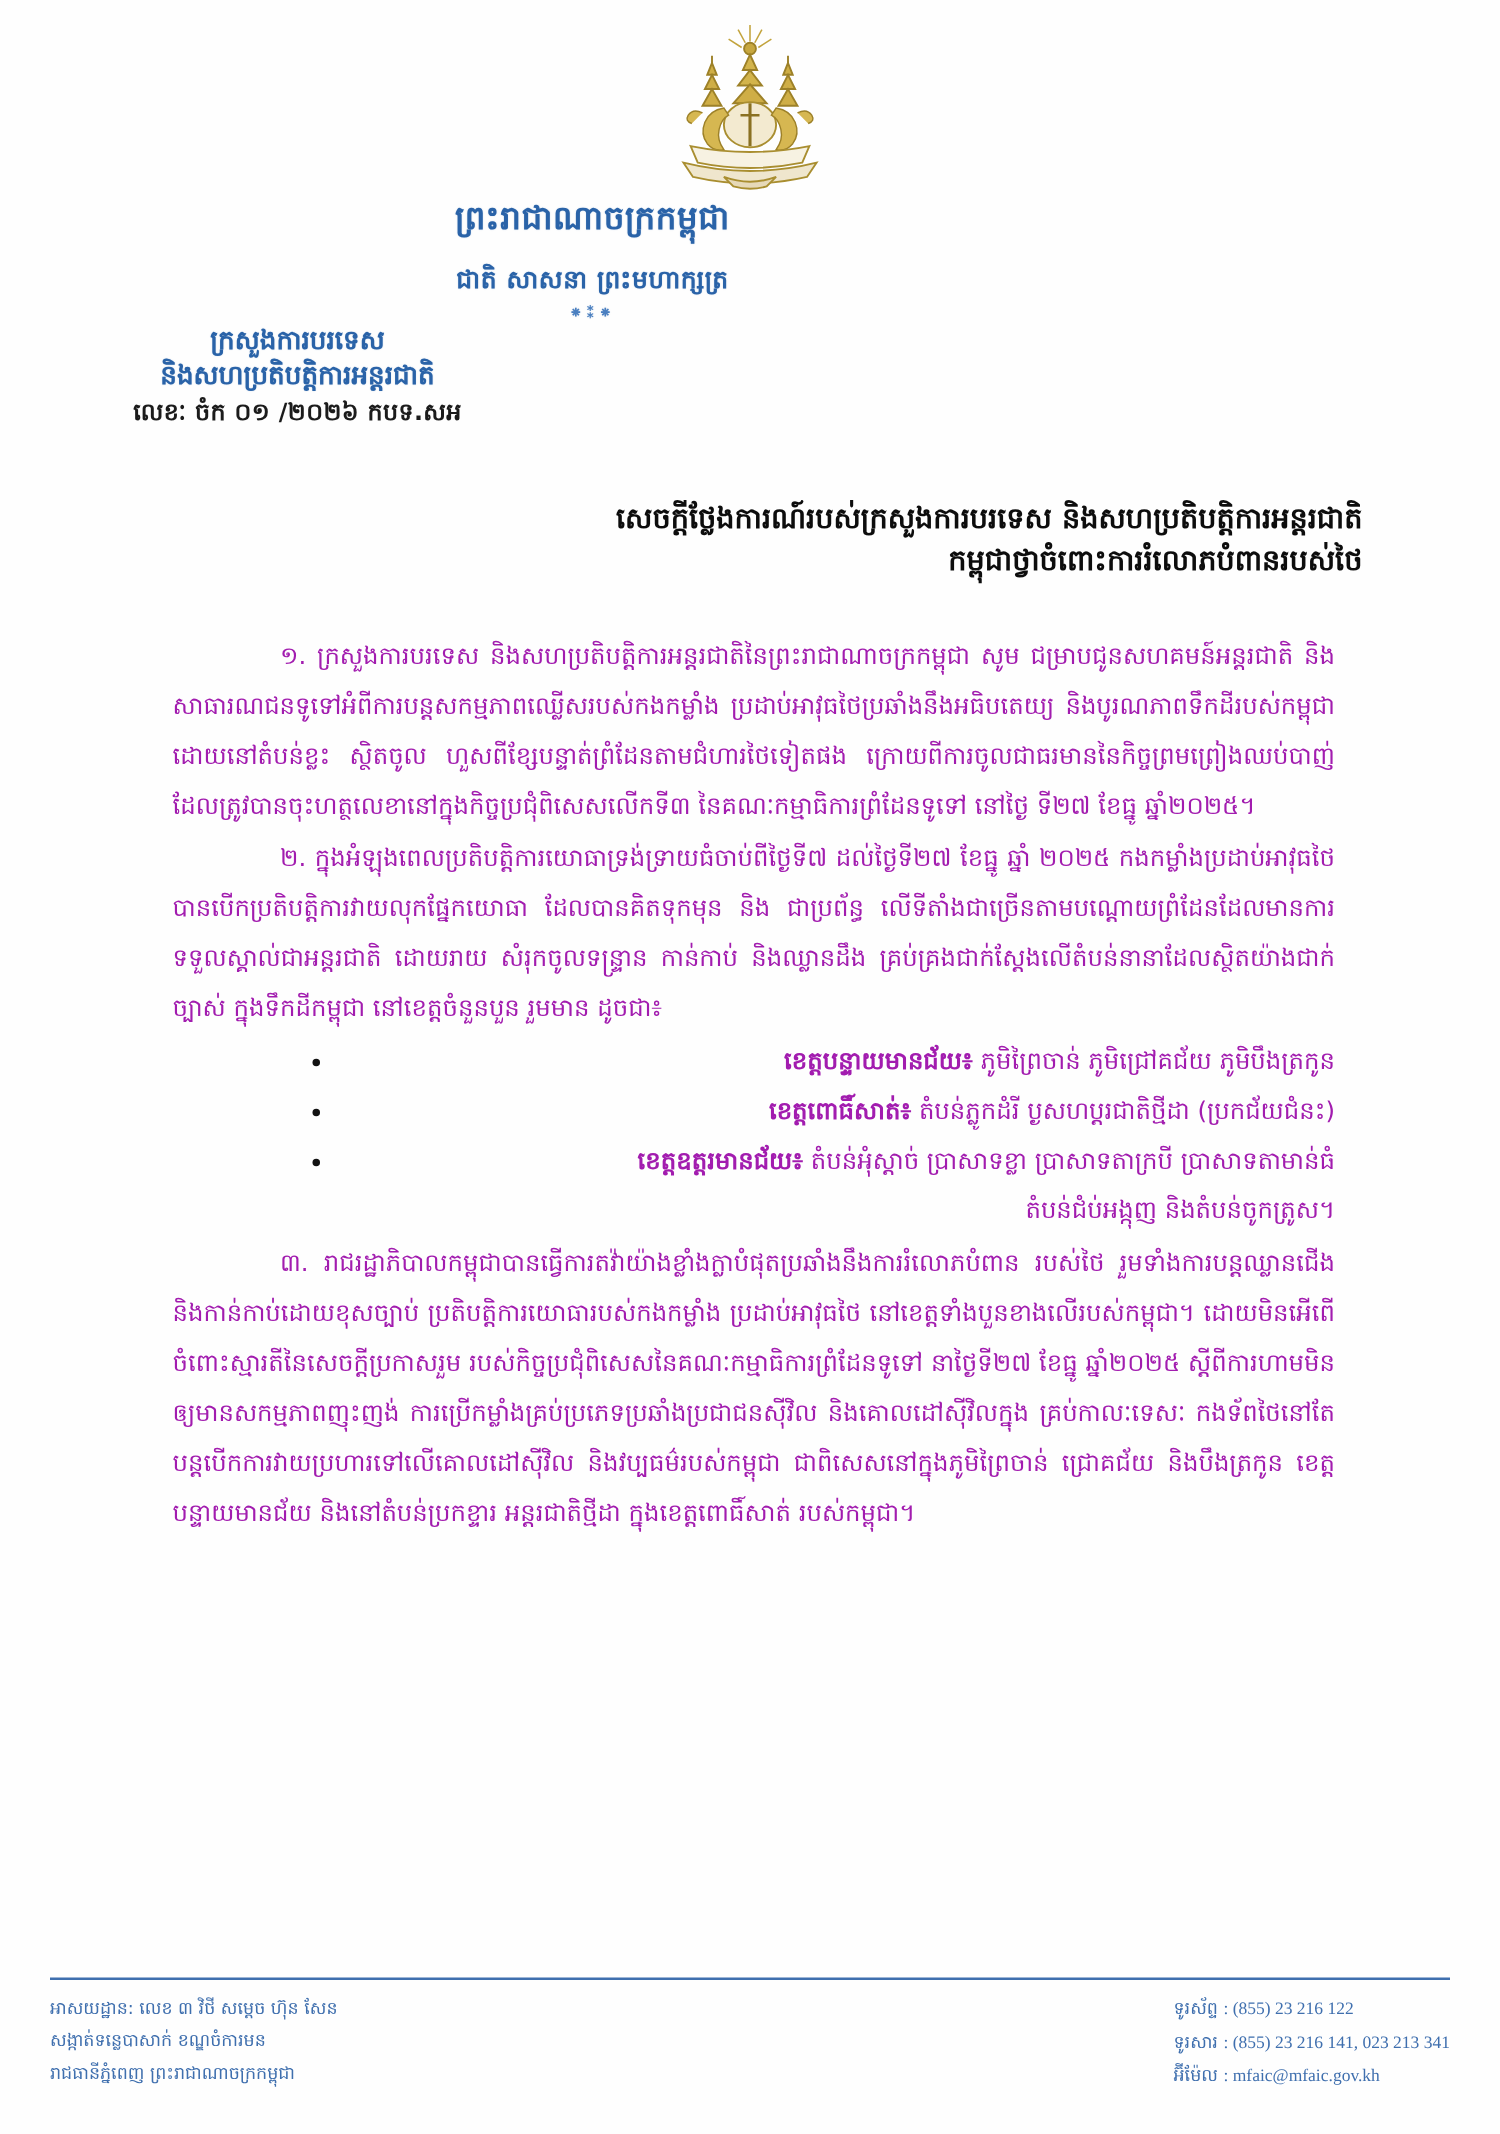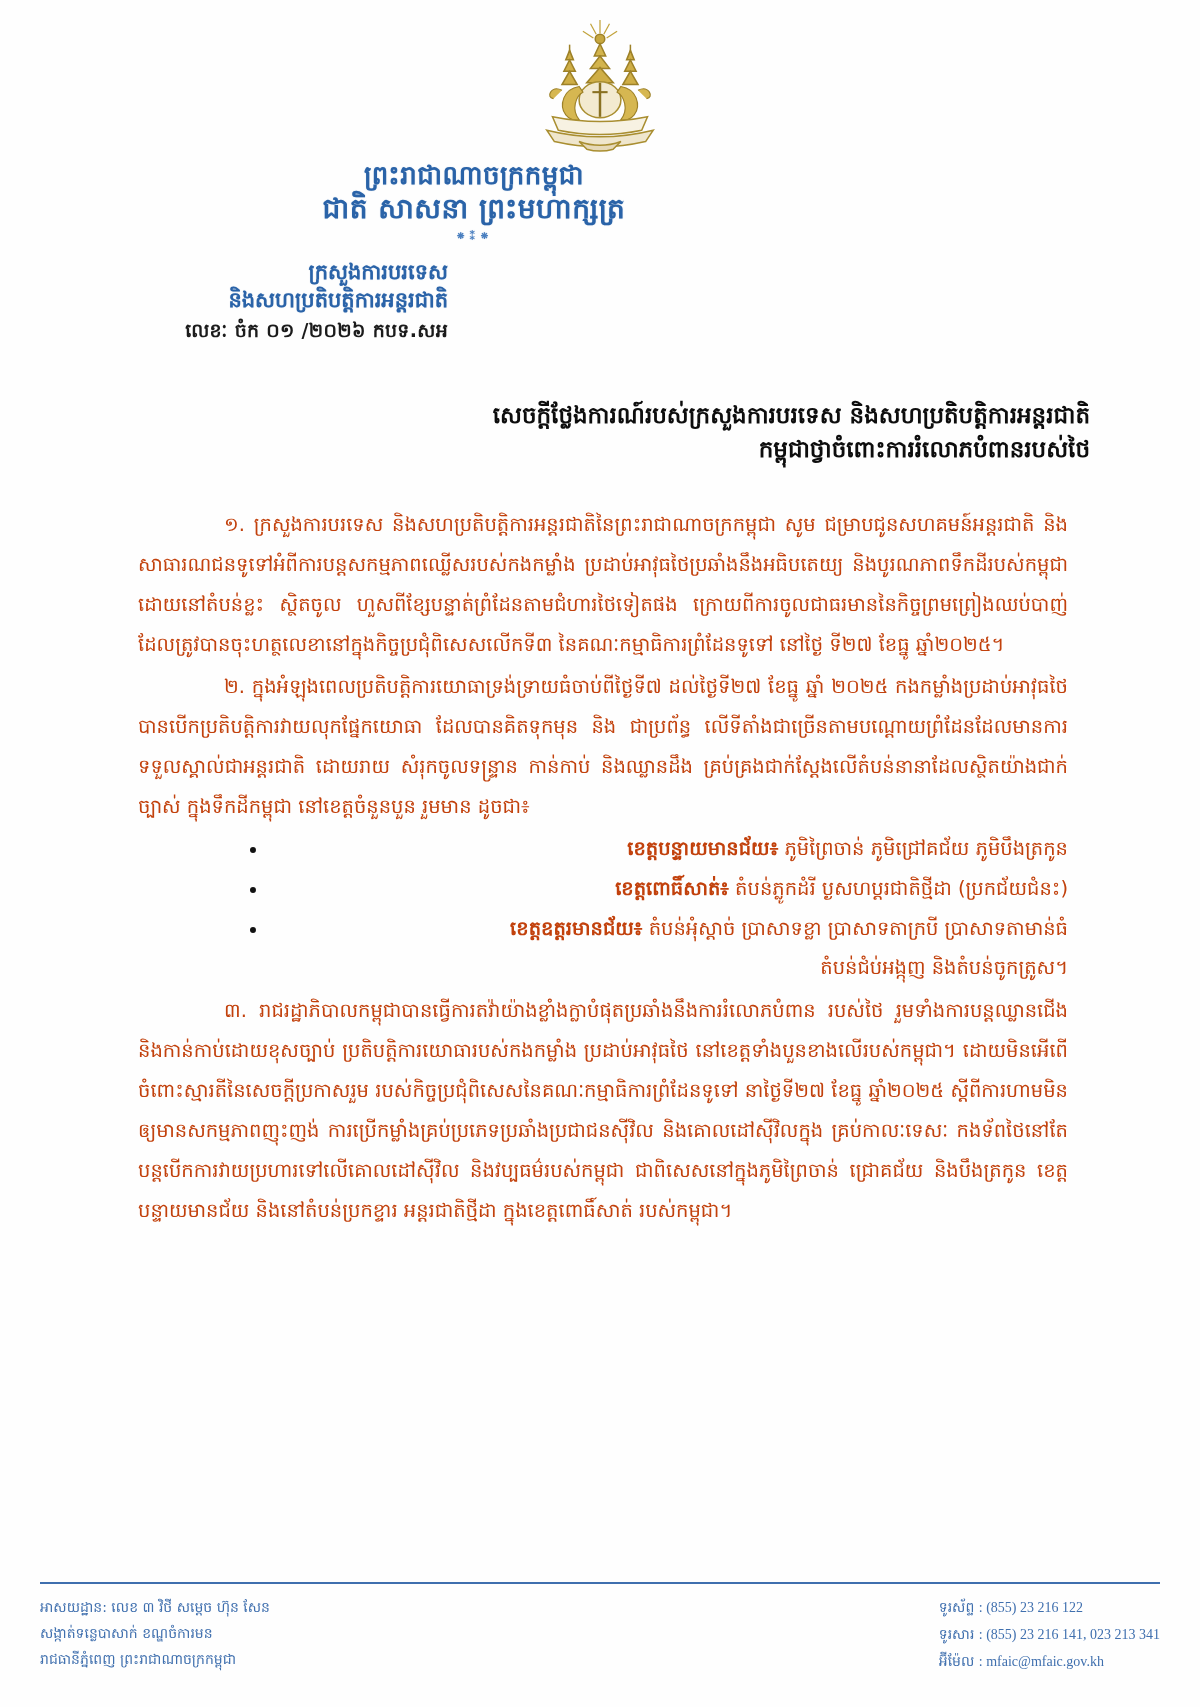--- a/index.html
+++ b/index.html
@@ -45,37 +45,37 @@
     top: 158px;
     left: 0;
     width: 948px;
     text-align: center;
     color: #2a63a8;
     font-weight: bold;
     letter-spacing: .5px;
     text-shadow: 0 0 1px rgba(42,99,168,.35);
   }
   .motto .line1 { font-size: 26px; line-height: 34px; }
-  .motto .line2 { font-size: 28px; line-height: 33px; }
+  .motto .line2 { font-size: 20px; line-height: 33px; margin-top: 15px; }
   .motto .flourish {
     margin-top: 3px;
     color: #4a7fc0;
     font-size: 13px;
     letter-spacing: 3px;
   }
 
   
   .ministry {
     position: absolute;
     top: 258px;
     left: 28px;
     width: 420px;
     color: #2a63a8;
     font-weight: bold;
-    text-align: right;
+    text-align: center;
     text-shadow: 0 0 1px rgba(42,99,168,.3);
   }
   .ministry .m1 { font-size: 21px; line-height: 28px; }
   .ministry .m2 { font-size: 21px; line-height: 29px; }
   .ministry .m3 {
     font-size: 19px;
     line-height: 30px;
     color: #1b1b1b;
     font-weight: bold;
     text-shadow: none;
@@ -97,21 +97,21 @@
 
   
   .body-text {
     position: absolute;
     top: 505px;
     left: 138px;
     width: 930px;
     font-size: 19.5px;
     line-height: 40px;
     text-align: justify;
-    color: #c2410c;
+    color: #a21caf;
   }
   .para {
     margin: 0 0 2px 0;
     text-indent: 86px;
     text-align: justify;
     text-justify: inter-word;
   }
   .para.tight { margin-bottom: 0; }
 
   .bullets {

